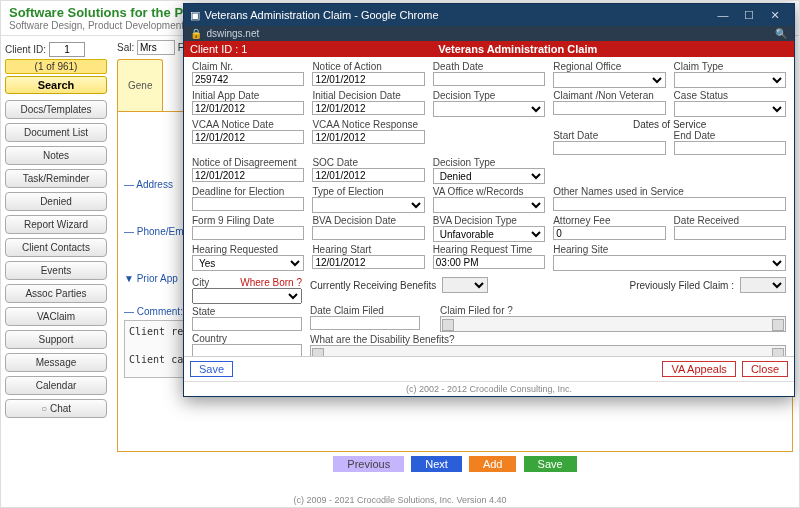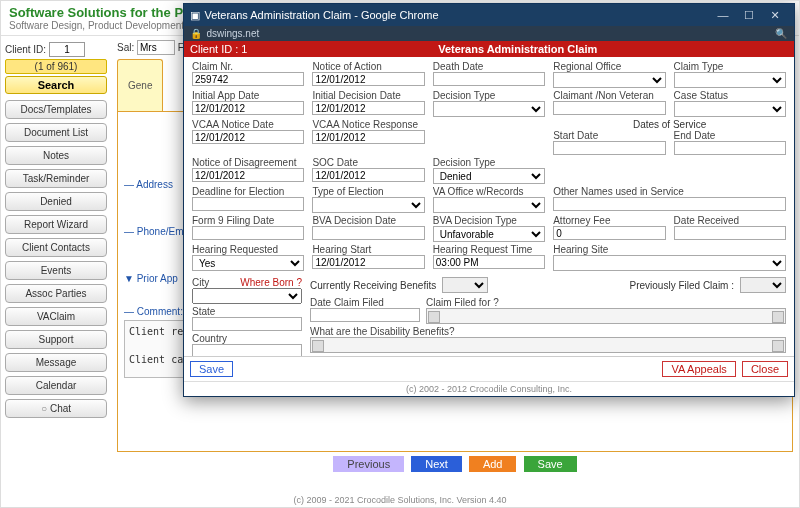--- a/index.html
+++ b/index.html
@@ -340,21 +340,21 @@
             </div>
         </div>
         <div style="flex:1">
           <div style="display:flex;gap:6px;align-items:center">
             <label>Currently Receiving Benefits</label>
             <select class="small-sel"></select>
             <span style="flex:1"></span>
             <label>Previously Filed Claim :</label>
             <select class="small-sel"></select>
           </div>
-          <div style="display:flex;gap:6px;margin-top:4px">
+          <div style="display:flex;gap:20px;margin-top:12px">
             <div class="f" style="width:110px">
                 <label>Date Claim Filed</label>
                 <input class="ctrl" style="">
               </div>
             <div class="f" style="flex:1">
                 <label>Claim Filed for ?</label>
                 <div class="scrollstub"></div>
               </div>
           </div>
           <div class="f" style="margin-top:2px">

